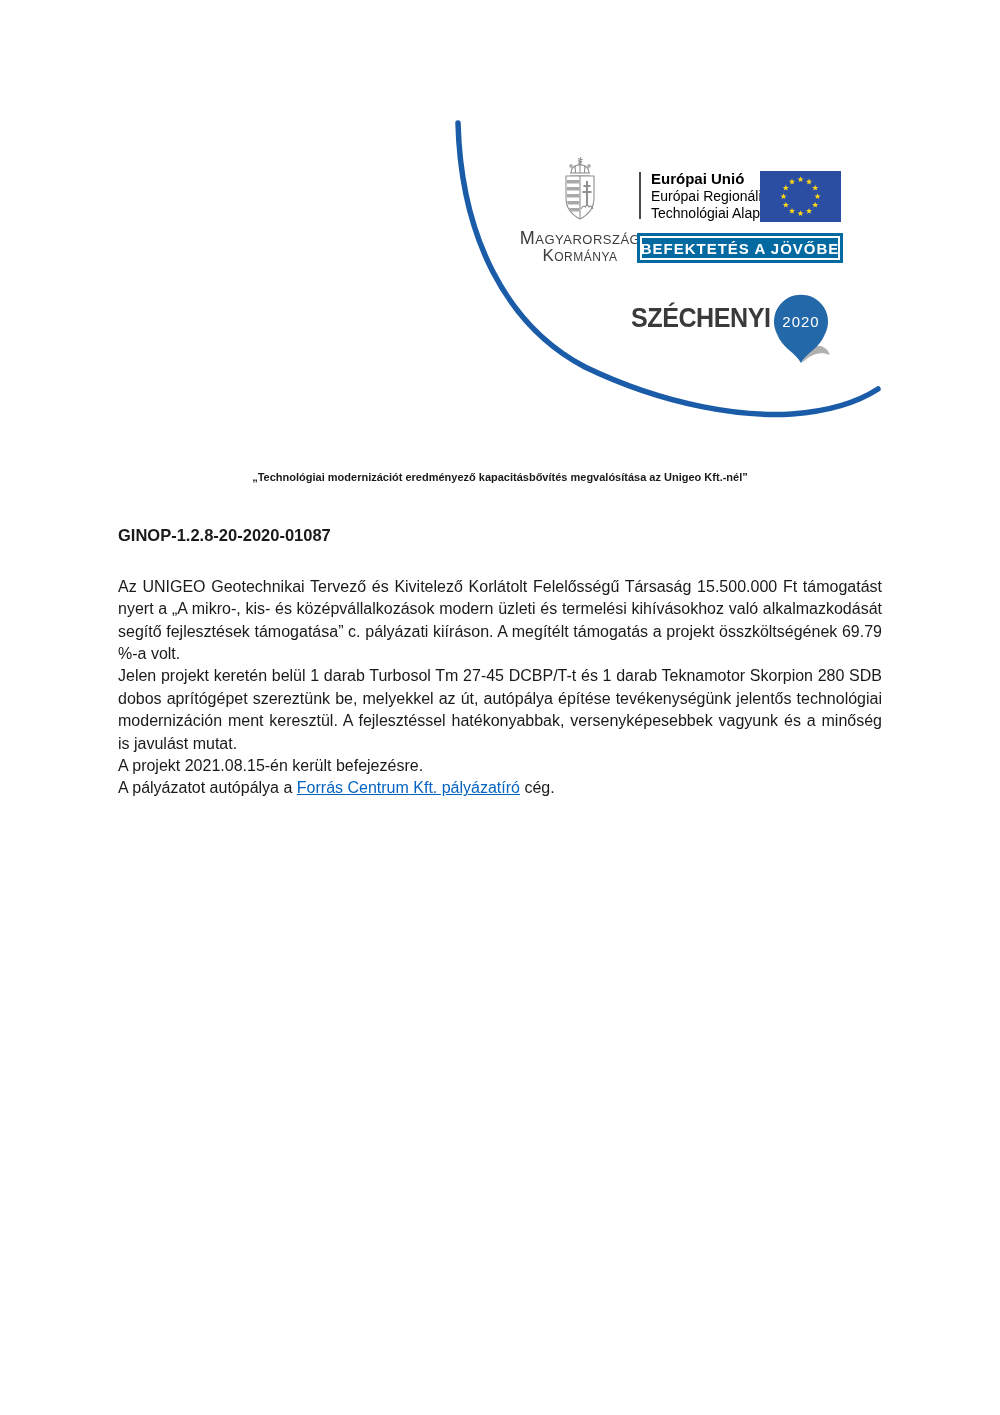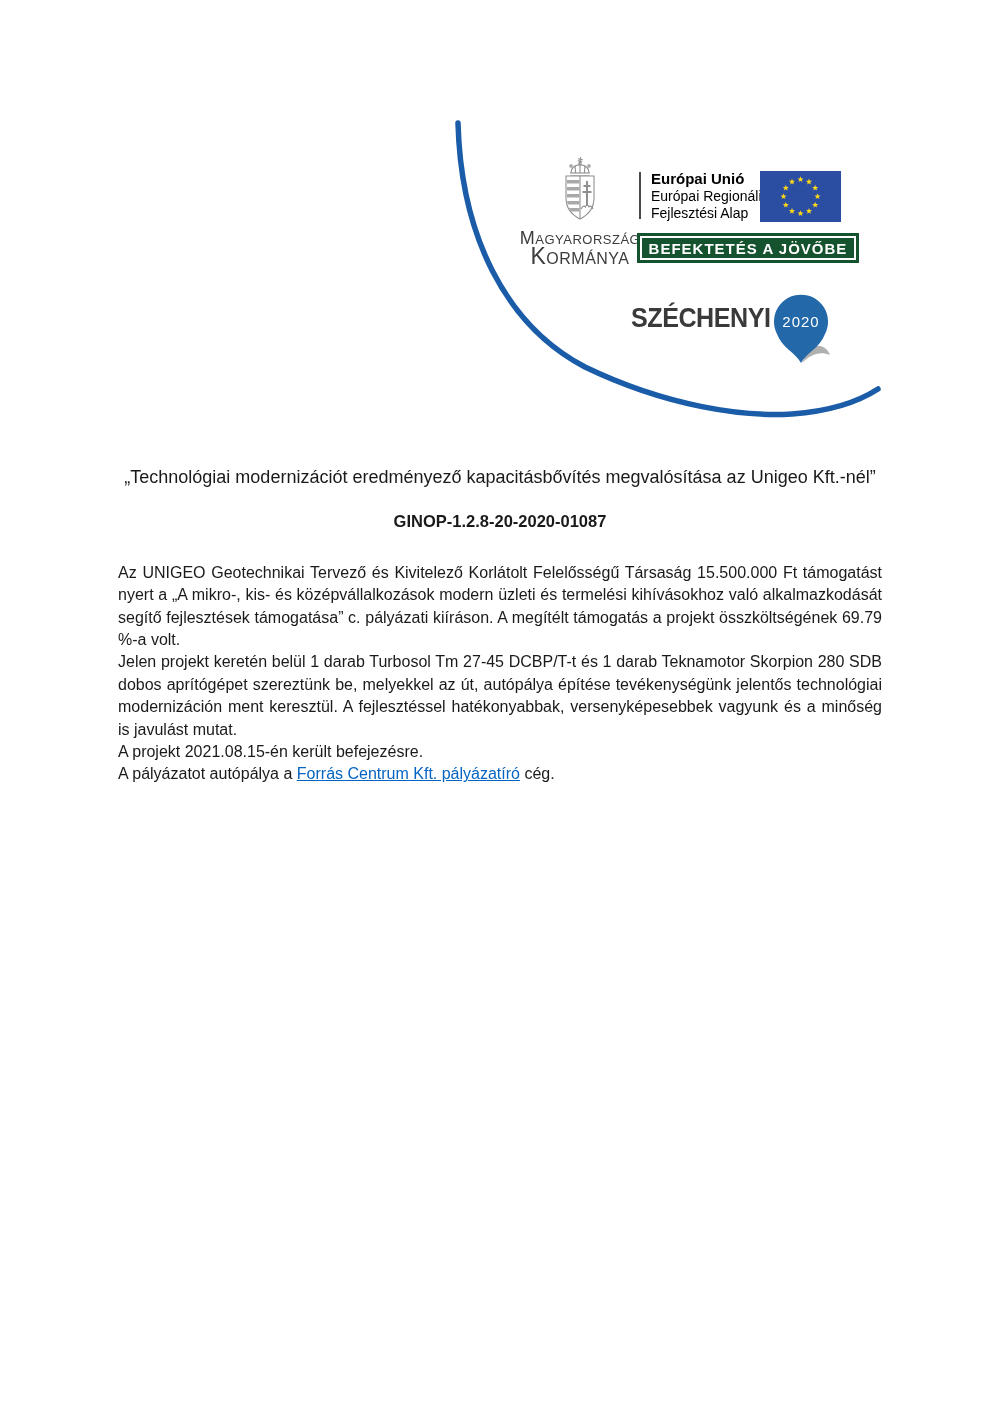--- a/index.html
+++ b/index.html
@@ -20,33 +20,33 @@
 
   .gov-caption {
     position: absolute; left: 500px; top: 229px; width: 160px;
     text-align: center;
     font-family: Liberation Sans, sans-serif;
     font-variant: small-caps;
     color: #3c3c3c;
     line-height: 18px;
   }
   .gov-caption .l1 { font-size: 18px; letter-spacing: 0.5px; }
-  .gov-caption .l2 { font-size: 23px; letter-spacing: 0.5px; }
+  .gov-caption .l2 { font-size: 17px; letter-spacing: 0.5px; }
 
   .eu-divider { position: absolute; left: 639px; top: 172px; width: 2px; height: 47px; background: #4a4a4a; }
 
   .eu-text { position: absolute; left: 651px; top: 170px; line-height: 17.5px; color: #000000; }
   .eu-text .b { font-weight: bold; font-size: 15px; }
   .eu-text .r { font-size: 14px; }
 
   .eu-flag { position: absolute; left: 760px; top: 171px; width: 81px; height: 51px; }
 
   .banner {
-    position: absolute; left: 637px; top: 233px; width: 222px; height: 30px;
-    background: #14532d; box-sizing: border-box; padding: 3px;
+    position: absolute; left: 637px; top: 233px; width: 206px; height: 30px;
+    background: #0369a1; box-sizing: border-box; padding: 3px;
   }
   .banner-inner {
     width: 100%; height: 100%; box-sizing: border-box;
     border: 2px solid #ffffff;
     display: flex; align-items: center; justify-content: center;
     color: #ffffff; font-weight: bold; font-size: 15px; letter-spacing: 1px;
     white-space: nowrap;
   }
 
   .szechenyi-word {
@@ -56,22 +56,22 @@
     transform: scaleX(0.93); transform-origin: left top;
     white-space: nowrap;
   }
   .pin-svg { position: absolute; left: 770px; top: 292px; width: 64px; height: 76px; }
 
   
   .content {
     position: absolute; left: 118px; top: 466px; width: 764px;
     font-size: 16px; line-height: 22.4px; color: #1a1a1a;
   }
-  .doc-title { text-align: center; font-weight: normal; font-size: 18px; }
-  .doc-id { text-align: center; font-weight: bold; font-size: 16.5px; margin-top: 22px; }
+  .doc-title { text-align: center; font-weight: bold; font-size: 11px; }
+  .doc-id { text-align: left; font-weight: bold; font-size: 16.5px; margin-top: 36px; }
   .para { text-align: justify; }
   .para-1 { margin-top: 29px; }
   .para-2 { }
   .plain-line { text-align: left; }
   .doc-link { color: #0563C1; text-decoration: underline; cursor: pointer; margin-top: 16px; }
 </style>
 </head>
 <body>
 
 <div class="page">
@@ -117,21 +117,21 @@
   <div class="gov-caption">
     <div class="l1">Magyarország</div>
     <div class="l2">Kormánya</div>
   </div>
 
   <div class="eu-divider"></div>
 
   <div class="eu-text">
     <div class="b">Európai Unió</div>
     <div class="r">Európai Regionális</div>
-    <div class="r">Fejlesztési Alap</div>
+    <div class="r">Technológiai Alap</div>
   </div>
 
   <svg class="eu-flag" viewBox="0 0 81 51" aria-hidden="true">
     <defs>
       <polygon id="star" fill="#FFD916" points="0,-4 1,-1.375 3.804,-1.236 1.617,0.525 2.351,3.236 0,1.7 -2.351,3.236 -1.617,0.525 -3.804,-1.236 -1,-1.375"></polygon>
     </defs>
     <rect x="0" y="0" width="81" height="51" fill="#2B4EA2"></rect>
     <use href="#star" transform="translate(40.5,8.5) scale(0.8)"></use>
     <use href="#star" transform="translate(49,10.8) scale(0.8)"></use>
     <use href="#star" transform="translate(55.2,17) scale(0.8)"></use>

